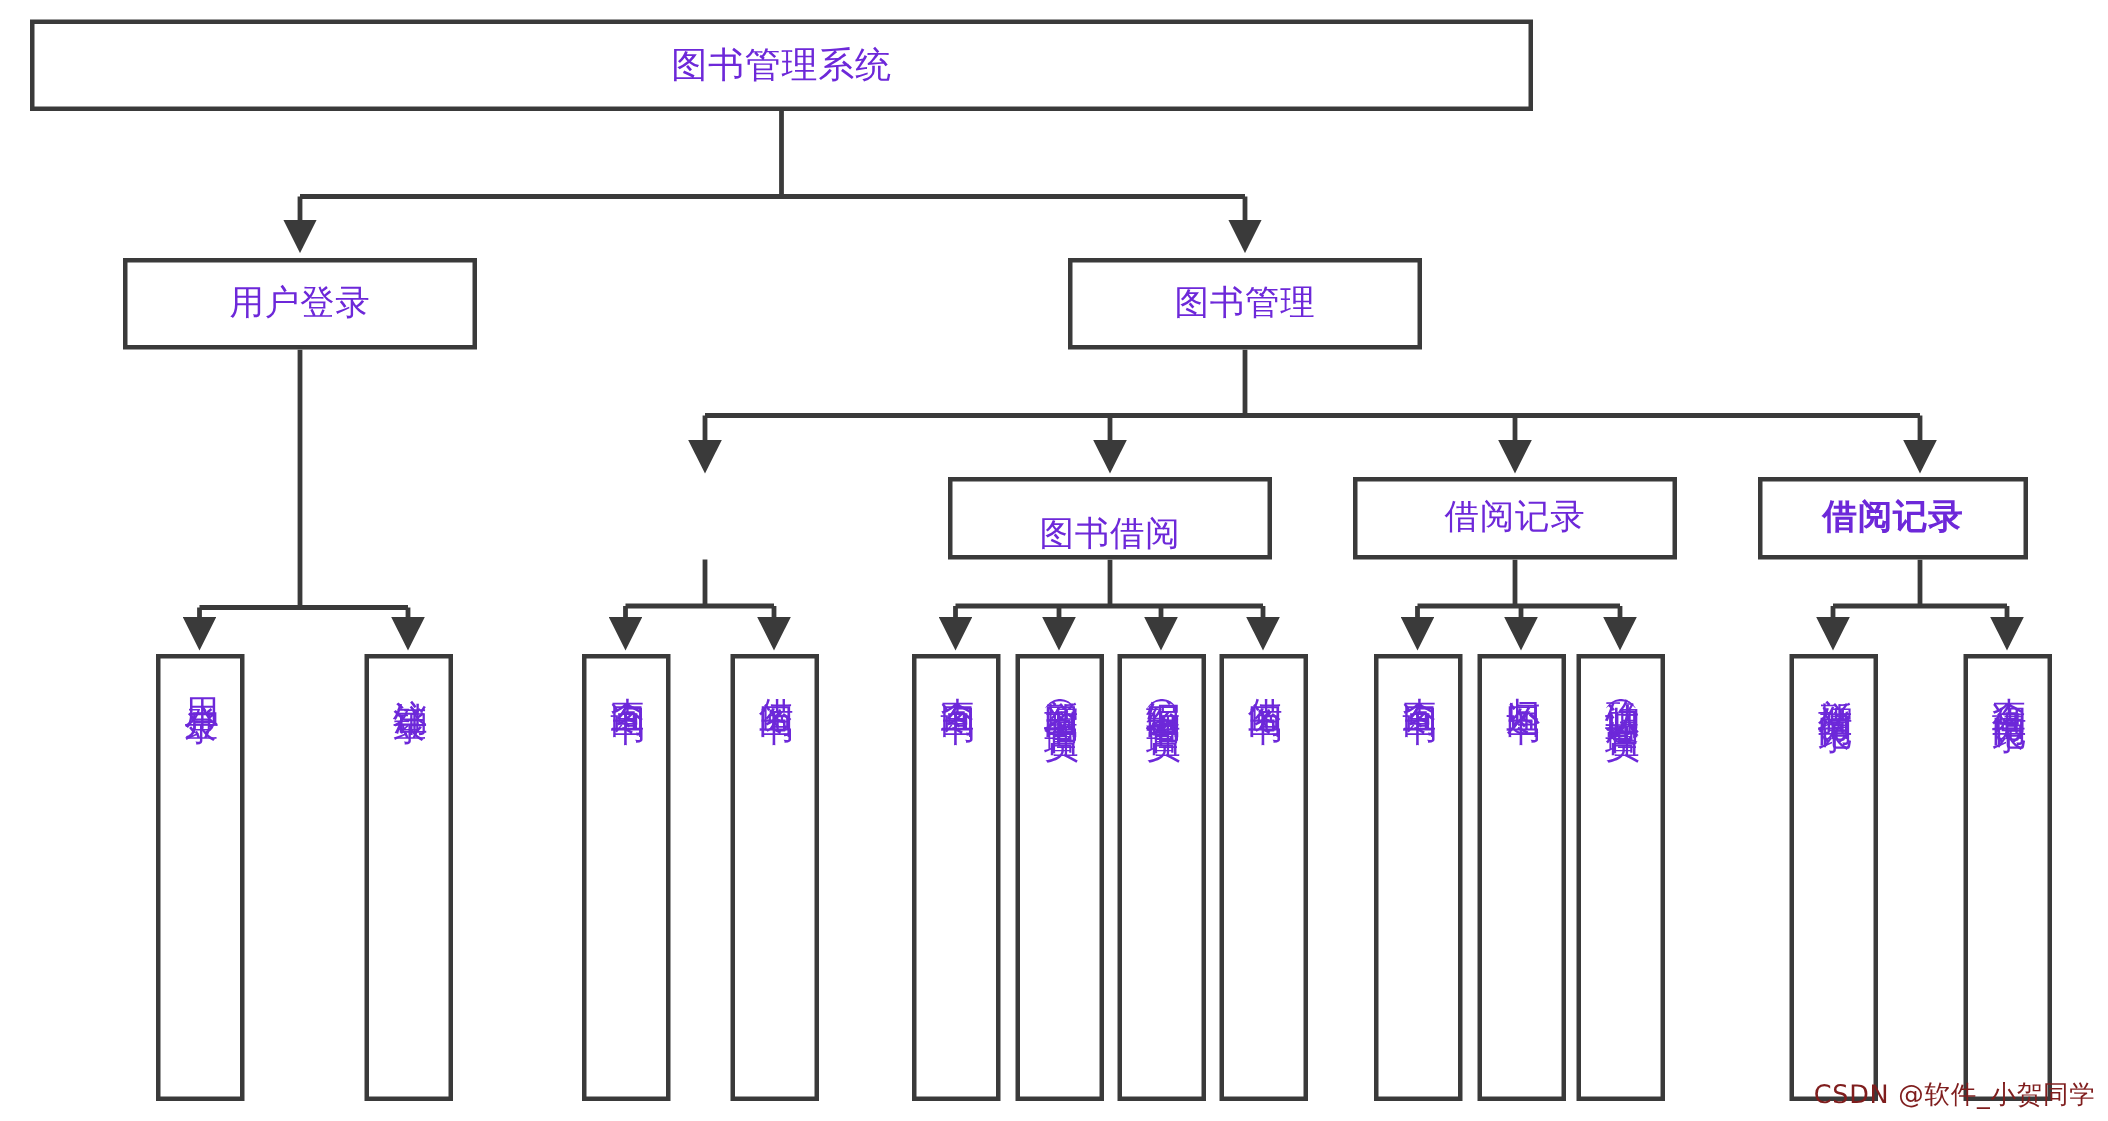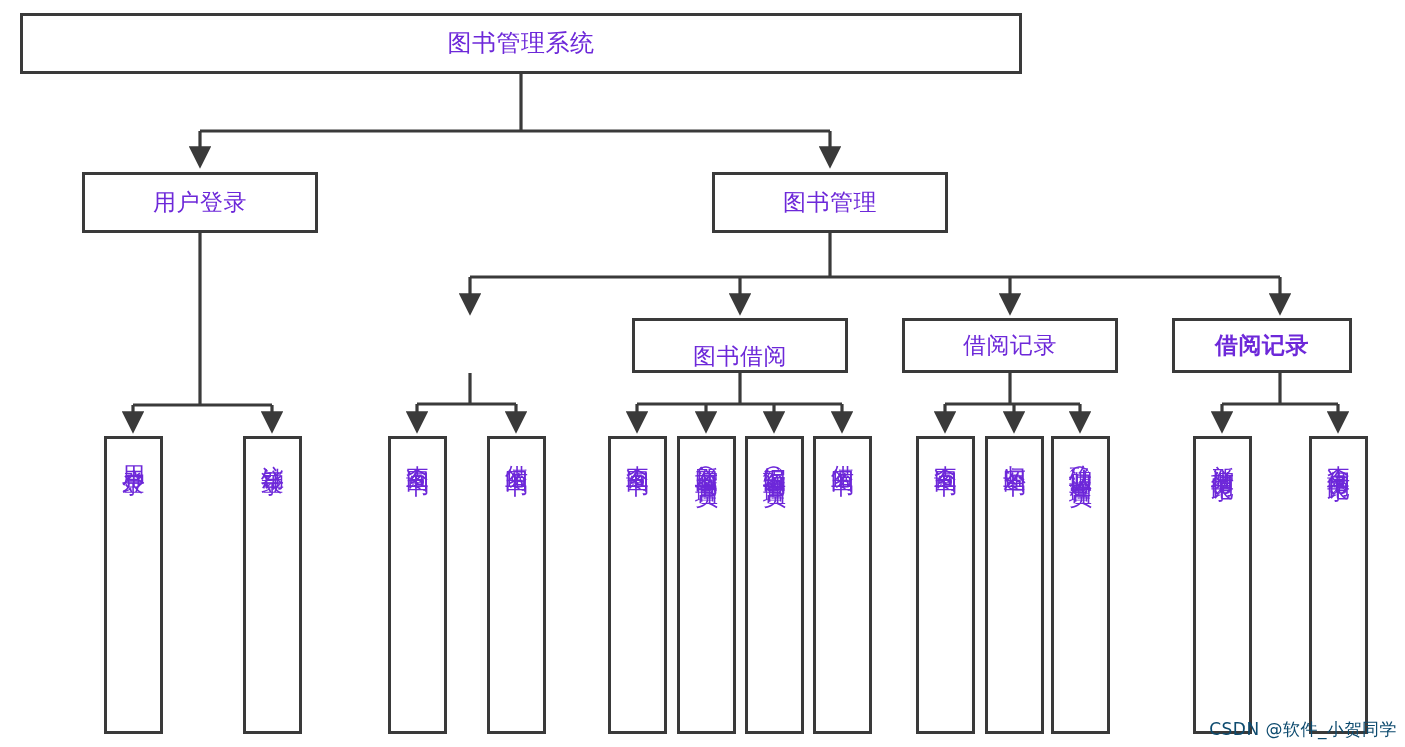--- a/index.html
+++ b/index.html
@@ -61,21 +61,21 @@
     font-size: 23px;
     line-height: 1.0;
     letter-spacing: 3px;
     white-space: nowrap;
   }
   .watermark {
     position: absolute;
     right: 8px;
     bottom: 6px;
     font-size: 17px;
-    color: #0c4a6e;
+    color: #7f1d1d;
     letter-spacing: 0.5px;
     white-space: nowrap;
   }
 </style>
 </head>
 <body>
 
 <div id="canvas">
 
   <svg class="wires" viewBox="0 0 1405 747">

